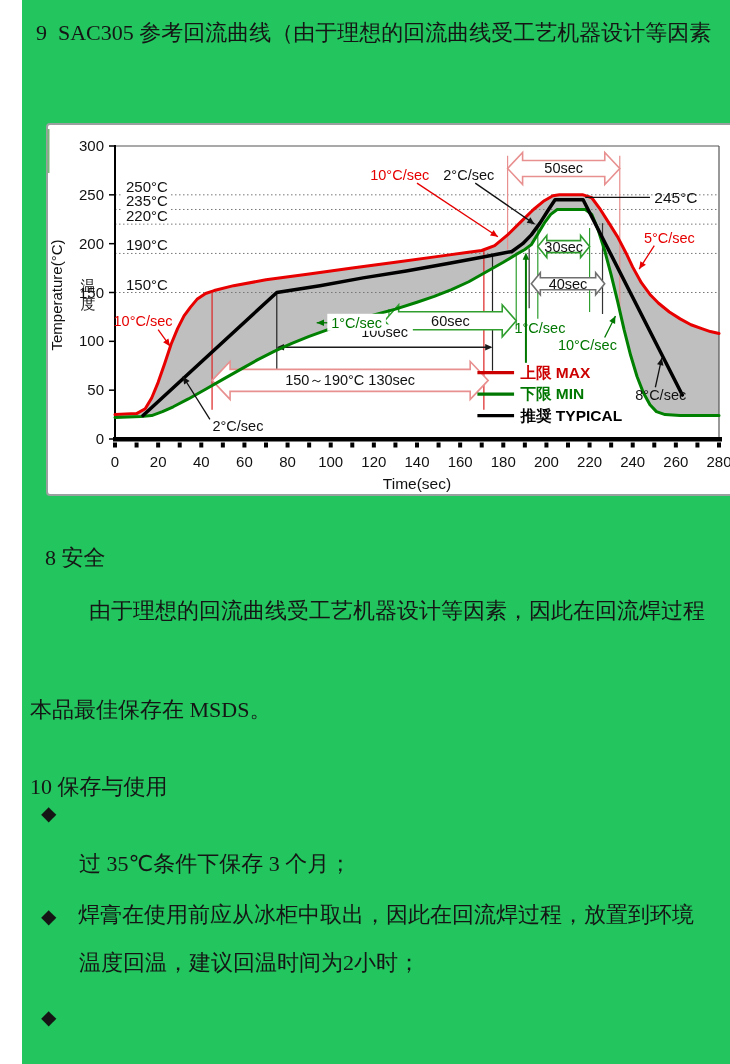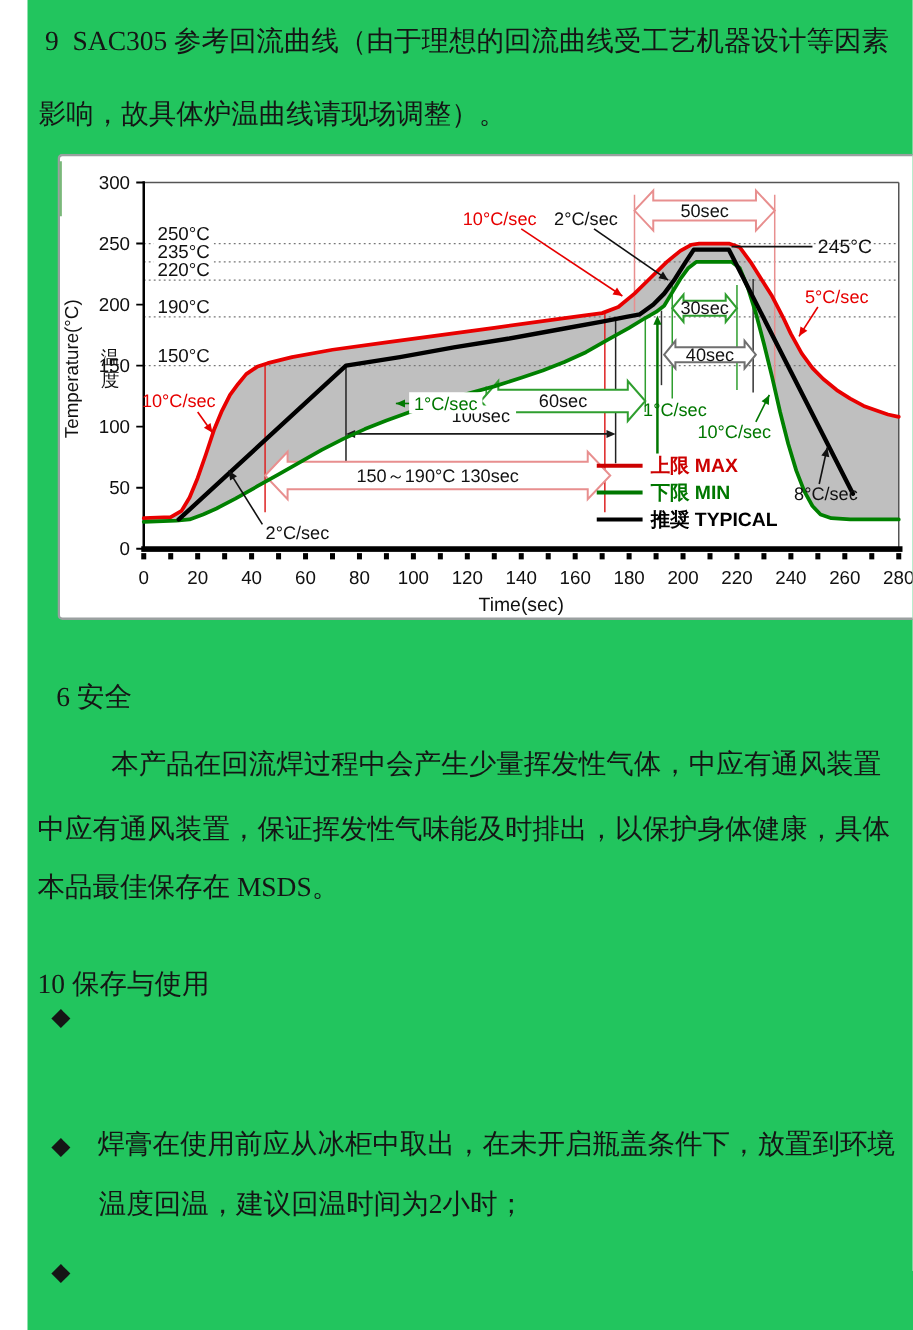--- a/index.html
+++ b/index.html
@@ -8,21 +8,20 @@
   .tline{position:absolute;font-size:22px;white-space:pre;letter-spacing:0px;line-height:26px;}
   .bullet{position:absolute;font-size:20px;}
   #chart{position:absolute;left:24px;top:123px;}
 </style>
 </head>
 <body>
 
 <div class="page">
 
   <div class="tline" style="top:20px;left:14px;">9  SAC305 参考回流曲线（由于理想的回流曲线受工艺机器设计等因素</div>
-  <div class="tline" style="top:78px;left:9px;">影响，故具体炉温曲线请现场调整）。</div>
 
   <svg id="chart" width="690" height="374" viewBox="0 0 690 374">
       <rect x="1" y="1" width="688" height="371" rx="3" fill="#fff" stroke="#9aa0a0" stroke-width="2"></rect>
       <line x1="2.5" y1="6" x2="2.5" y2="50" stroke="#7ab87a" stroke-width="2"></line>
       <path d="M69,291.5833333333333L90.57142857142857,290.6066666666667L99.2,285.72333333333336L105.67142857142858,274.98L112.14285714285714,259.35333333333335L118.61428571428571,240.79666666666668L125.08571428571429,221.26333333333332L131.55714285714288,205.63666666666666L138.0285714285714,192.94L144.5,184.15L150.97142857142856,176.33666666666667L159.6,170.47666666666666L168.22857142857143,167.54666666666665L187.64285714285714,162.66333333333333L220,156.80333333333334L263.14285714285717,150.94333333333333L306.2857142857143,145.08333333333331L349.42857142857144,139.22333333333333L392.57142857142856,133.36333333333334L420.61428571428576,129.45666666666665L435.71428571428567,127.50333333333333L448.65714285714284,122.62L461.6,111.87666666666667L474.5428571428571,99.18L487.48571428571427,86.48333333333335L498.2714285714286,77.69333333333333L506.9,72.81L513.3714285714286,71.83333333333331L537.1,71.83333333333331L545.7285714285714,74.76333333333332L554.3571428571429,86.48333333333335L562.9857142857143,100.15666666666667L571.6142857142858,113.83000000000001L580.2428571428571,130.43333333333334L586.7142857142857,144.10666666666665L595.3428571428572,159.73333333333335L603.9714285714285,171.45333333333332L612.6,180.24333333333334L623.3857142857142,189.03333333333333L634.1714285714286,195.87L644.9571428571429,201.73L655.7428571428571,205.63666666666666L664.3714285714286,208.56666666666666L673,210.52L673,292.56L634.1714285714286,292.56L619.0714285714286,291.5833333333333L610.4428571428572,288.6533333333333L603.9714285714285,281.81666666666666L597.5,270.0966666666667L591.0285714285715,253.49333333333334L584.5571428571428,232.00666666666666L578.0857142857143,206.61333333333334L571.6142857142858,178.29000000000002L565.1428571428571,151.92L558.6714285714286,127.50333333333333L552.2,106.99333333333331L545.7285714285714,91.36666666666665L539.2571428571429,86.48333333333335L511.21428571428567,86.48333333333335L504.74285714285713,91.36666666666665L498.2714285714286,100.15666666666667L491.79999999999995,110.9L485.3285714285714,121.64333333333335L478.8571428571429,126.52666666666667L470.2285714285714,131.41L457.28571428571433,139.22333333333333L440.02857142857147,148.99L422.7714285714286,158.7566666666667L405.51428571428573,166.57L388.25714285714287,173.40666666666667L371,179.26666666666665L349.42857142857144,186.10333333333332L327.85714285714283,191.96333333333334L306.2857142857143,198.8L284.7142857142857,205.63666666666666L263.14285714285717,213.45L245.8857142857143,220.28666666666666L228.62857142857143,228.10000000000002L211.37142857142857,236.89L194.11428571428573,246.65666666666667L176.85714285714286,256.42333333333335L159.6,266.19L142.34285714285716,275.95666666666665L127.24285714285715,283.77L116.45714285714286,288.6533333333333L105.67142857142858,292.56L94.88571428571429,293.5366666666667L69,294.5133333333333Z" fill="#bfbfbf"></path>
       <line x1="69" x2="673" y1="169.5" y2="169.5" stroke="#777" stroke-width="1" stroke-dasharray="1.5,2.5"></line>
       <line x1="69" x2="673" y1="130.43333333333334" y2="130.43333333333334" stroke="#777" stroke-width="1" stroke-dasharray="1.5,2.5"></line>
       <line x1="69" x2="673" y1="101.13333333333335" y2="101.13333333333335" stroke="#777" stroke-width="1" stroke-dasharray="1.5,2.5"></line>
       <line x1="69" x2="673" y1="86.48333333333335" y2="86.48333333333335" stroke="#777" stroke-width="1" stroke-dasharray="1.5,2.5"></line>
       <line x1="69" x2="673" y1="71.83333333333331" y2="71.83333333333331" stroke="#777" stroke-width="1" stroke-dasharray="1.5,2.5"></line>
@@ -163,28 +162,28 @@
       <line x1="539.2571428571429" y1="74.275" x2="603.9714285714285" y2="74.275" stroke="#111111" stroke-width="1.3"></line>
       <text x="608.2857142857143" y="79.76333333333332" font-size="15.5" fill="#111111" text-anchor="start" font-family="&quot;Liberation Sans&quot;,&quot;DejaVu Sans&quot;,sans-serif">245°C</text>
       <line x1="431.4" x2="468.07142857142856" y1="249.58666666666667" y2="249.58666666666667" stroke="#cc0000" stroke-width="3.2"></line>
       <text x="474.5428571428571" y="254.58666666666667" font-size="15.5" fill="#cc0000" text-anchor="start" font-family="&quot;Liberation Sans&quot;,&quot;DejaVu Sans&quot;,sans-serif" font-weight="bold">上限 MAX</text>
       <line x1="431.4" x2="468.07142857142856" y1="271.0733333333333" y2="271.0733333333333" stroke="#007700" stroke-width="3.2"></line>
       <text x="474.5428571428571" y="276.0733333333333" font-size="15.5" fill="#007700" text-anchor="start" font-family="&quot;Liberation Sans&quot;,&quot;DejaVu Sans&quot;,sans-serif" font-weight="bold">下限 MIN</text>
       <line x1="431.4" x2="468.07142857142856" y1="292.56" y2="292.56" stroke="#000000" stroke-width="3.2"></line>
       <text x="474.5428571428571" y="297.56" font-size="15.5" fill="#000000" text-anchor="start" font-family="&quot;Liberation Sans&quot;,&quot;DejaVu Sans&quot;,sans-serif" font-weight="bold">推奨 TYPICAL</text>
     </svg>
 
-  <div class="tline" style="top:545px;left:23px;">6 安全</div>
-  <div class="tline" style="top:598px;left:67px;">本产品在回流焊过程中会产生少量挥发性气体，中应有通风装置</div>
-  <div class="tline" style="top:650px;left:8px;">中应有通风装置，保证挥发性气味能及时排出，以保护身体健康，具体</div>
+  <div class="tline" style="top:545px;left:23px;">8 安全</div>
+  <div class="tline" style="top:598px;left:67px;">由于理想的回流曲线受工艺机器设计等因素，因此在回流焊过程</div>
   <div class="tline" style="top:697px;left:8px;">本品最佳保存在 MSDS。</div>
 
   <div class="tline" style="top:774px;left:8px;">10 保存与使用</div>
 
   <div class="bullet" style="top:801px;left:19px;">◆</div>
+  <div class="tline" style="top:851px;left:57px;">过 35℃条件下保存 3 个月；</div>
 
   <div class="bullet" style="top:904px;left:19px;">◆</div>
-  <div class="tline" style="top:902px;left:56px;">焊膏在使用前应从冰柜中取出，在未开启瓶盖条件下，放置到环境</div>
+  <div class="tline" style="top:902px;left:56px;">焊膏在使用前应从冰柜中取出，因此在回流焊过程，放置到环境</div>
   <div class="tline" style="top:950px;left:57px;text-align:right;">温度回温，建议回温时间为2小时；</div>
 
   <div class="bullet" style="top:1005px;left:19px;">◆</div>
 
 </div>
 
 </body></html>

